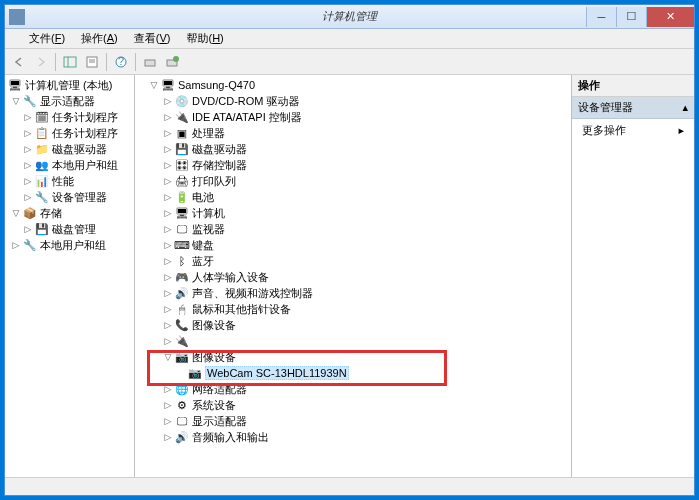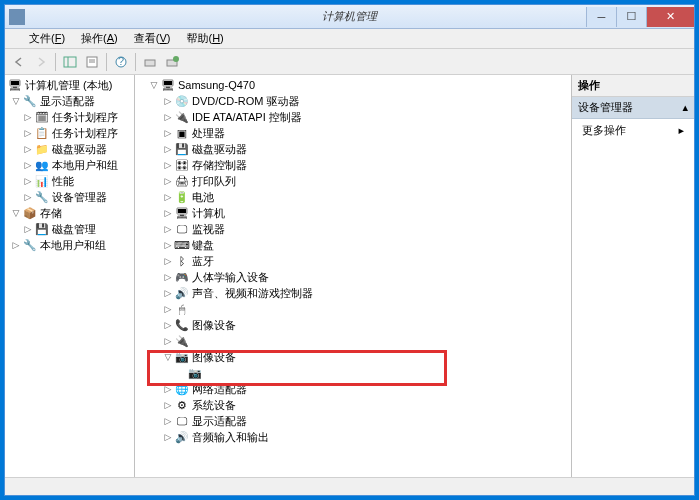--- a/index.html
+++ b/index.html
@@ -253,20 +253,21 @@
           <div class="tree-node">
             <span class="tree-indent" style="width:14px"></span>
             <span class="tree-expander">▷</span>
             <span class="tree-icon">🔊</span>
             <span class="tree-label">声音、视频和游戏控制器</span>
           </div>
           <div class="tree-node">
             <span class="tree-indent" style="width:14px"></span>
             <span class="tree-expander">▷</span>
             <span class="tree-icon">🖱</span>
+            <span class="tree-label">鼠标和其他指针设备</span>
           </div>
           <div class="tree-node">
             <span class="tree-indent" style="width:14px"></span>
             <span class="tree-expander">▷</span>
             <span class="tree-icon">📞</span>
             <span class="tree-label">图像设备</span>
           </div>
           <div class="tree-node">
             <span class="tree-indent" style="width:14px"></span>
             <span class="tree-expander">▷</span>
@@ -274,20 +275,21 @@
           </div>
           <div class="tree-node">
             <span class="tree-indent" style="width:14px"></span>
             <span class="tree-expander">▽</span>
             <span class="tree-icon">📷</span>
             <span class="tree-label">图像设备</span>
           </div>
           <div class="tree-node selected">
             <span class="tree-indent" style="width:38px"></span>
             <span class="tree-icon">📷</span>
+            <span class="tree-label">WebCam SC-13HDL11939N</span>
           </div>
           <div class="tree-node">
             <span class="tree-indent" style="width:14px"></span>
             <span class="tree-expander">▷</span>
             <span class="tree-icon">🌐</span>
             <span class="tree-label">网络适配器</span>
           </div>
           <div class="tree-node">
             <span class="tree-indent" style="width:14px"></span>
             <span class="tree-expander">▷</span>

